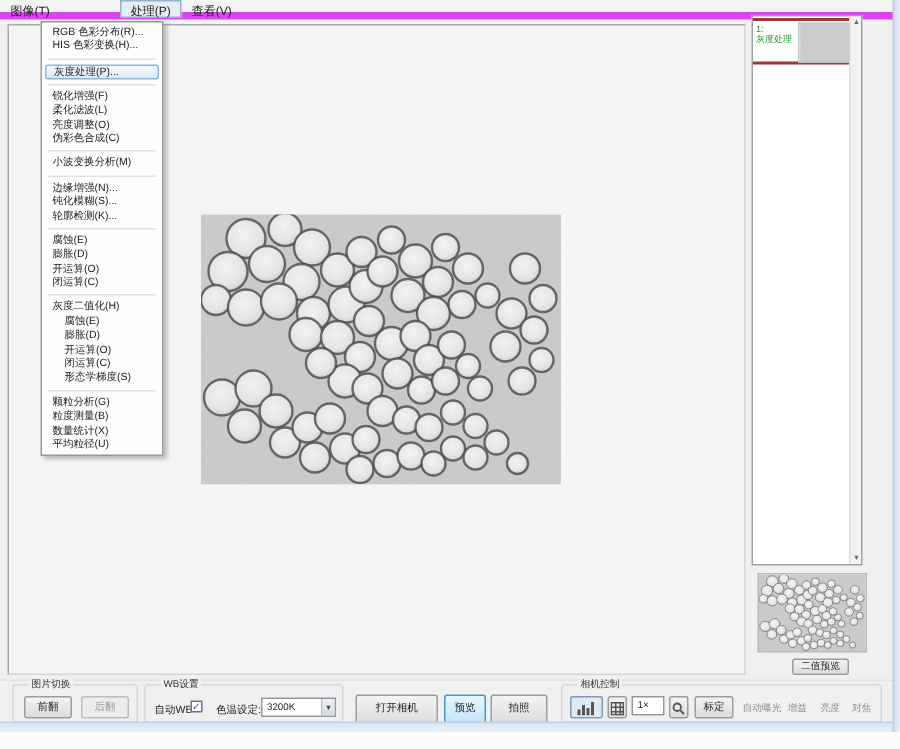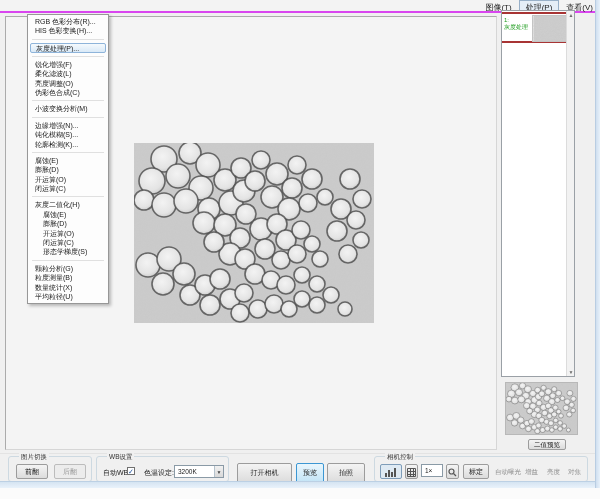--- a/index.html
+++ b/index.html
@@ -3,24 +3,24 @@
 <meta charset="utf-8">
 <style>
   * { margin:0; padding:0; box-sizing:border-box; }
   html,body { width:600px; height:499px; font-family:"Liberation Sans","DejaVu Sans",sans-serif; }
   body { background:#fbfbfb; position:relative; overflow:hidden; }
 
   .window { position:absolute; left:0; top:0; width:600px; height:488px; background:#f0f0f0; }
 
   
   .menubar { position:absolute; left:0; top:0; width:100%; height:13px;
-             background:#f3f3f3; border-bottom:2px solid #d946ef; display:flex;
-             font-size:8px; color:#222;justify-content:flex-end; }
+             background:#f3f3f3; border-bottom:5px solid #d946ef; display:flex;
+             font-size:8px; color:#222; }
   .menubar .mitem { padding:1px 6px 0 6px; height:12px; line-height:11px; border:1px solid transparent; }
-  .menubar .mitem.active { background:#e5eef7; border:1px solid #98b0c8; }
+  .menubar .mitem.active { background:#e5eef7; border:1px solid #98b0c8;margin-left:40px; }
 
   
   .canvas { position:absolute; left:5px; top:16px; width:492px; height:434px;
             background:#f4f4f4; border:1px solid #ababab; border-right-color:#d6d6d6; border-bottom-color:#d6d6d6; }
   .specimen { position:absolute; left:128px; top:126px; width:240px; height:180px; }
 
   
   .dropdown { position:absolute; left:27px; top:14px; width:82px; background:#fdfdfd;
               border:1px solid #979797; box-shadow:2px 2px 3px rgba(0,0,0,.25);
               padding:2px 0; font-size:7px; color:#1a1a1a; z-index:50; }

